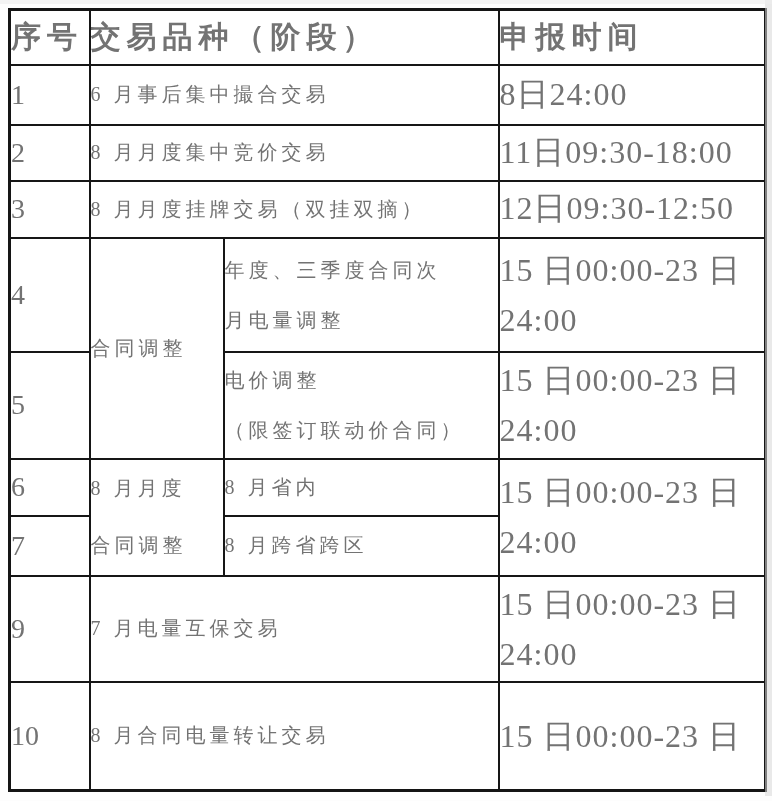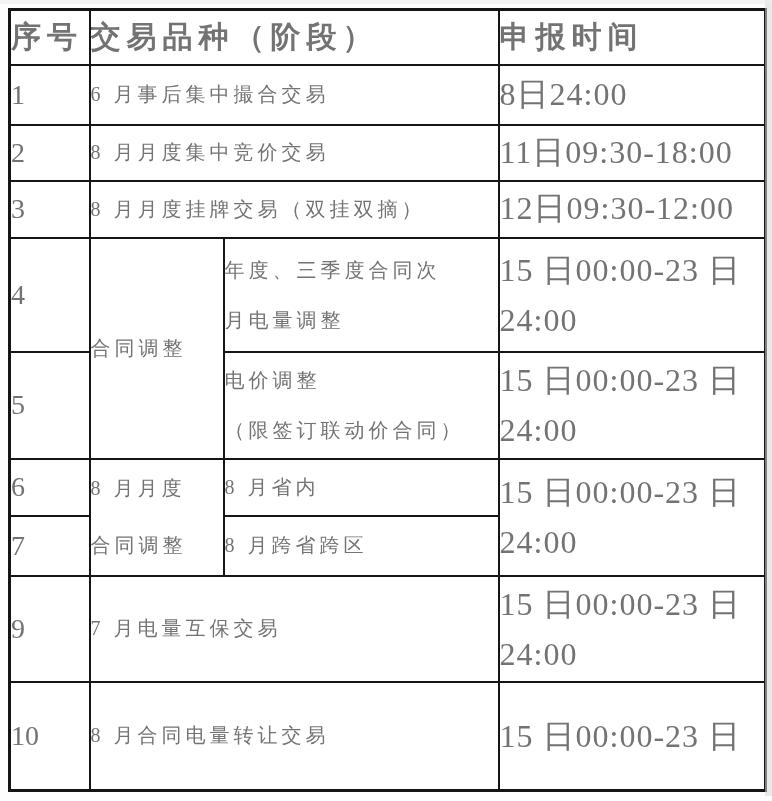--- a/index.html
+++ b/index.html
@@ -94,21 +94,21 @@
 
     <tr style="height:56px">
       <td class="no">2</td>
       <td class="cn" colspan="2">8 月月度集中竞价交易</td>
       <td class="time">11日09:30-18:00</td>
     </tr>
 
     <tr style="height:57px">
       <td class="no">3</td>
       <td class="cn" colspan="2">8 月月度挂牌交易（双挂双摘）</td>
-      <td class="time">12日09:30-12:00</td>
+      <td class="time">12日09:30-12:50</td>
     </tr>
 
     <tr style="height:114px">
       <td class="no">4</td>
       <td class="cn" rowspan="2">合同调整</td>
       <td class="cn">
         <span class="ln">年度、三季度合同次</span>
         <span class="ln">月电量调整</span>
       </td>
       <td class="time">

